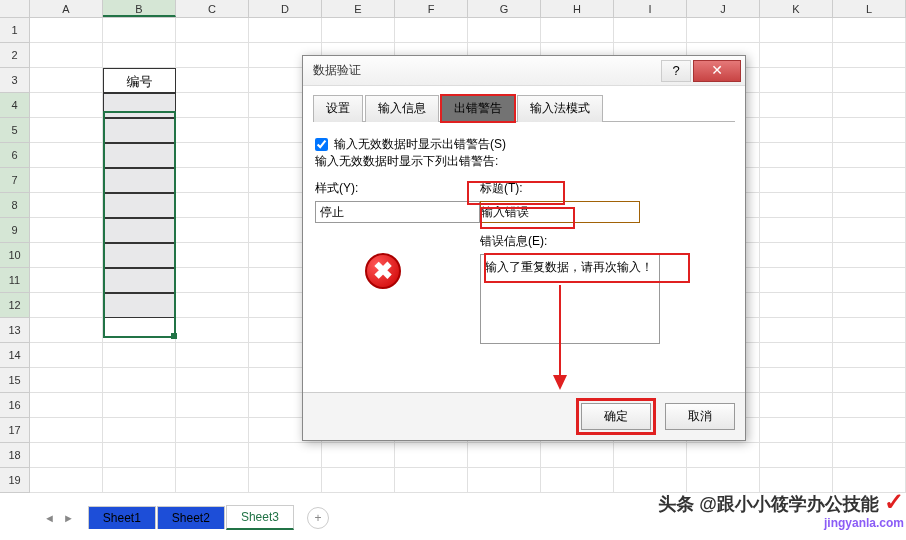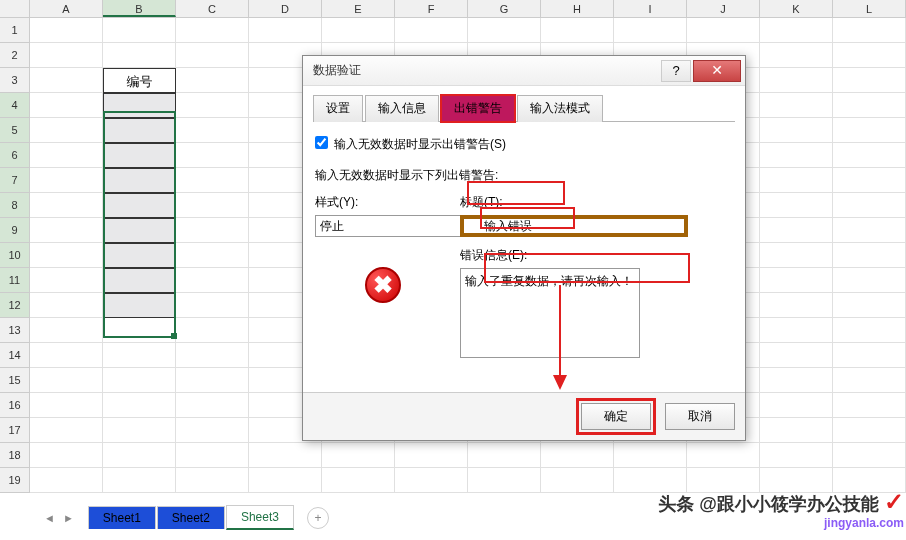--- a/index.html
+++ b/index.html
@@ -28,37 +28,37 @@
     .dialog { position: absolute; left: 302px; top: 55px; width: 444px; background: #fff; border: 1px solid #888; box-shadow: 2px 2px 10px rgba(0,0,0,0.3); }
     .titlebar { height: 30px; background: linear-gradient(#fdfdfd, #f0f0f0); border-bottom: 1px solid #ddd; display: flex; align-items: center; padding-left: 10px; }
     .titlebar-text { flex: 1; font-size: 12px; color: #333; }
     .titlebar-btns { display: flex; }
     .help-btn { width: 30px; height: 22px; background: linear-gradient(#f8f8f8,#e8e8e8); border: 1px solid #ccc; text-align: center; line-height: 20px; font-size: 13px; margin-right: 2px; cursor: pointer; }
     .close-btn { width: 48px; height: 22px; background: linear-gradient(#e57878,#c84444); border: 1px solid #a63333; text-align: center; line-height: 18px; color: #fff; font-size: 14px; margin-right: 4px; cursor: pointer; }
     
     .dialog-body { padding: 8px 10px 10px 10px; }
     .tabs { display: flex; border-bottom: 1px solid #b5b5b5; margin-bottom: 10px; }
     .tab { padding: 4px 12px; border: 1px solid #b5b5b5; border-bottom: none; background: linear-gradient(#fafafa,#e8e8e8); margin-right: 2px; cursor: pointer; font-size: 12px; position: relative; top: 1px; }
-    .tab.active { background: #be185d; border-bottom: 1px solid #fff; }
+    .tab.active { background: #737373; border-bottom: 1px solid #fff; }
     .tab.highlighted { outline: 2px solid #e02020; outline-offset: -1px; }
     
     .content-area { padding: 4px 2px; min-height: 250px; }
-    .checkbox-row { display: flex; align-items: flex-start; margin-bottom: 14px; }
+    .checkbox-row { display: flex; align-items: center; }
     .checkbox-row input { margin-right: 6px; }
     .section-label { margin-bottom: 10px; font-size: 12px; }
     
-    .form-row { display: flex; }
+    .form-row { display: flex; gap: 20px; }
     .form-col { display: flex; flex-direction: column; }
     .form-col.left { width: 145px; }
     .form-col.right { flex: 1; }
     .field-label { font-size: 12px; margin-bottom: 4px; }
     .combo { display: flex; }
     .combo input { flex: 1; height: 22px; border: 1px solid #999; padding: 0 4px; font-size: 12px; }
     .combo-btn { width: 18px; height: 22px; border: 1px solid #999; border-left: none; background: linear-gradient(#f8f8f8,#e0e0e0); cursor: pointer; text-align: center; line-height: 18px; font-size: 9px; }
-    .text-input { height: 22px; border: 4px solid #a16207; padding: 0 20px; font-size: 12px; width: 228px; }
+    .text-input { height: 22px; border: 1px solid #a16207; padding: 0 0; font-size: 12px; width: 160px; }
     .textarea-input { width: 180px; height: 90px; border: 1px solid #999; padding: 4px; font-size: 12px; resize: none; }
     
     .error-icon { width: 36px; height: 36px; margin: 30px 0 0 50px; }
     .error-circle { width: 36px; height: 36px; border-radius: 50%; background: radial-gradient(circle at 30% 30%, #ff5555, #cc0000); border: 2px solid #aa0000; display: flex; align-items: center; justify-content: center; color: #fff; font-size: 24px; font-weight: bold; }
     
     .dialog-footer { border-top: 1px solid #ccc; padding: 10px; display: flex; background: #f4f4f4; }
     .btn { padding: 4px 16px; min-width: 70px; border: 1px solid #999; background: linear-gradient(#fdfdfd,#e8e8e8); cursor: pointer; font-size: 12px; text-align: center; }
     .btn.primary { outline: 3px solid #e02020; outline-offset: 2px; }
     .footer-spacer { flex: 1; }
     

